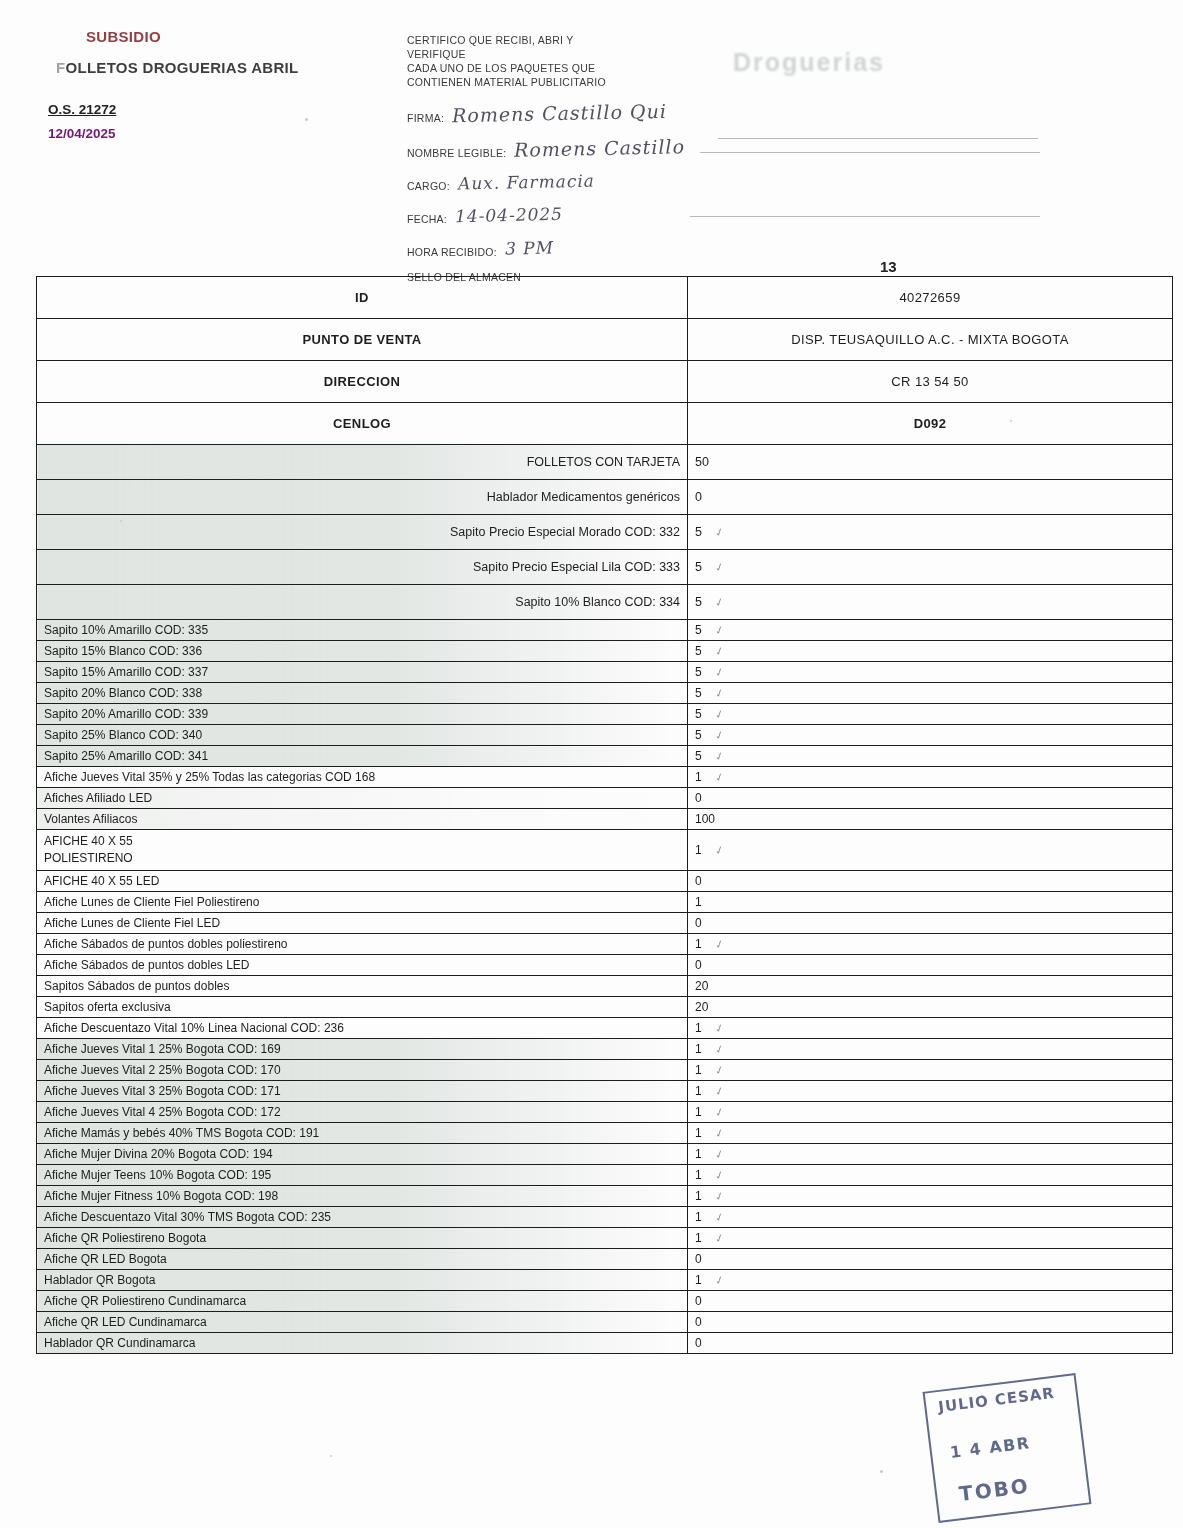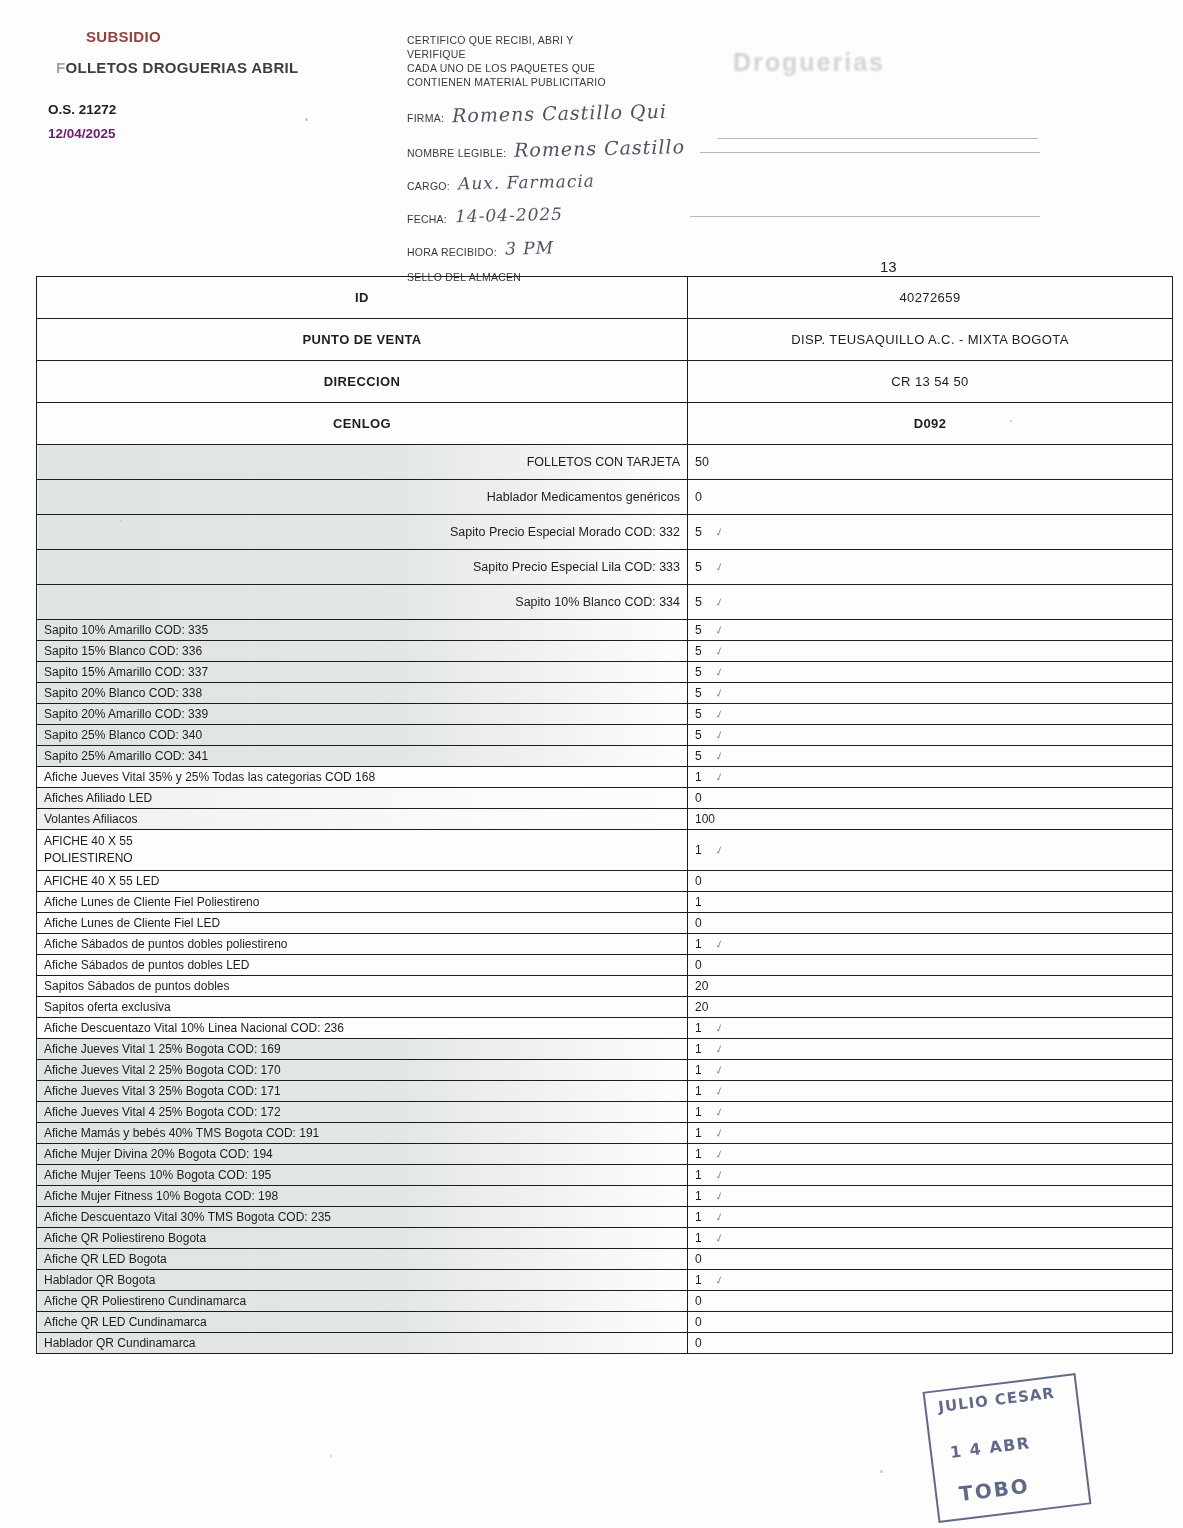--- a/index.html
+++ b/index.html
@@ -46,20 +46,21 @@
     opacity: .9;
   }
   .hdr-title2 .faded {
     color: #9a9a9a;
   }
   .hdr-os {
     margin-top: 26px;
     font-size: 13.5px;
     font-weight: bold;
     color: #1f1f1f;
+    text-decoration: underline;
   }
   .hdr-date {
     margin-top: 9px;
     font-size: 13.5px;
     font-weight: bold;
     color: #701a75;
   }
 
   .hdr-mid {
     position: absolute;
@@ -115,21 +116,21 @@
     filter: blur(1.1px);
     opacity: .55;
     white-space: nowrap;
   }
 
   .page-num {
     position: absolute;
     left: 880px;
     top: 258px;
     font-size: 15px;
-    font-weight: normal;
+    font-weight: bold;
     color: #222;
   }
 
   
   table.doc {
     position: absolute;
     left: 36px;
     top: 276px;
     width: 1106px;
     border-collapse: collapse;

